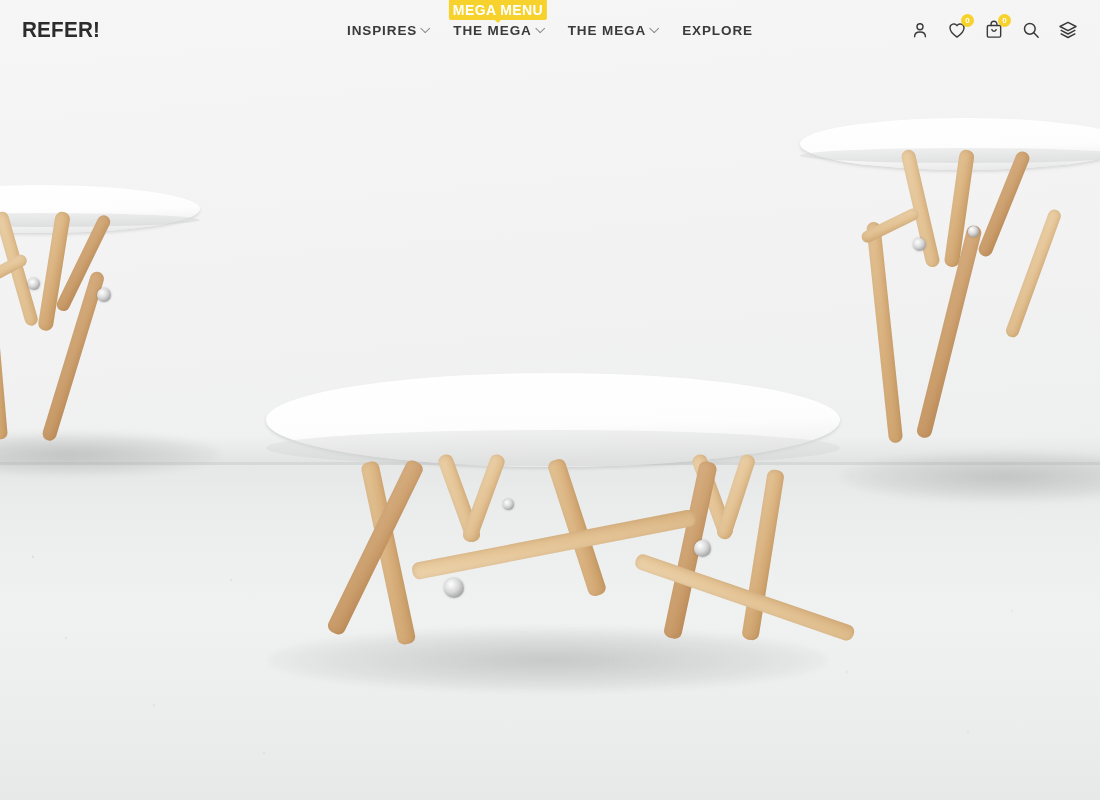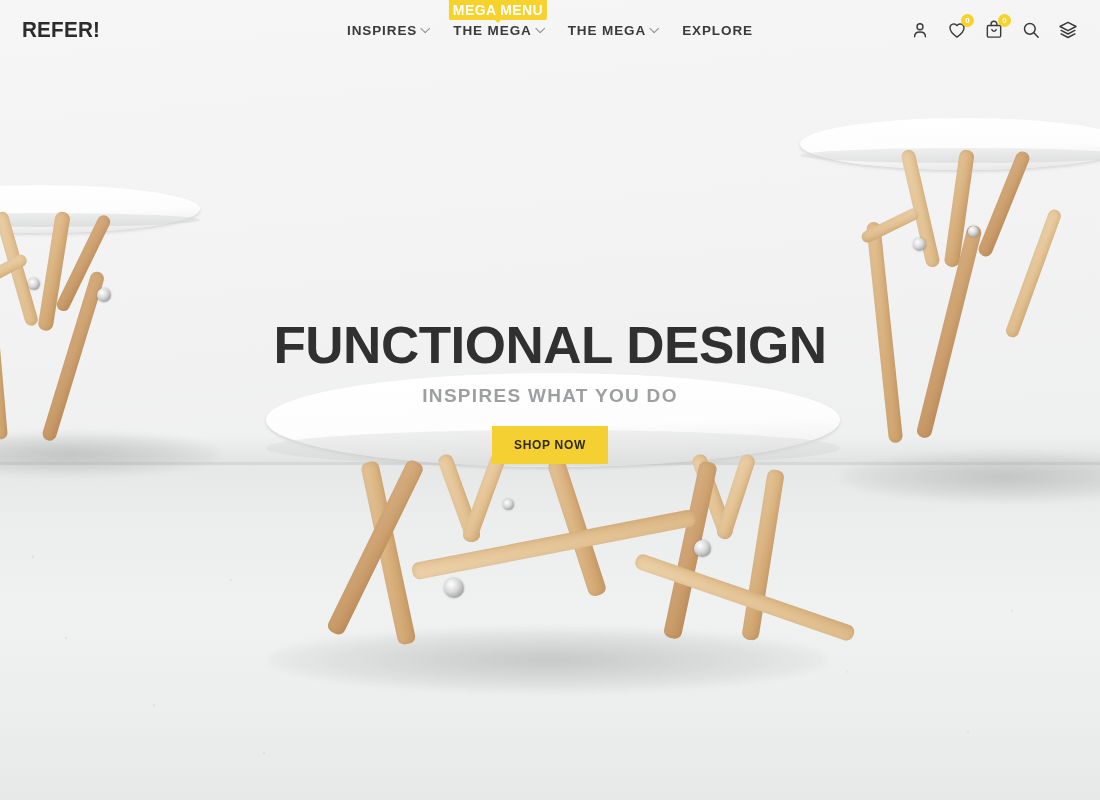--- a/index.html
+++ b/index.html
@@ -291,19 +291,14 @@
         <svg viewBox="0 0 24 24" fill="none" stroke="#3a3a3a" stroke-width="1.7" stroke-linejoin="round">
           <path d="M12 2.8 21.6 7.8 12 12.8 2.4 7.8z"></path>
           <path d="M3.2 12.2 12 16.8l8.8-4.6"></path>
           <path d="M3.2 16.4 12 21l8.8-4.6"></path>
         </svg>
       </a>
 
     </div>
   </div>
 
-  <div class="hero">
-    <h1>FUNCTIONAL DESIGN</h1>
-    <h2>INSPIRES WHAT YOU DO</h2>
-    <button class="cta">SHOP NOW</button>
-  </div>
 
 </div>
 
 </body></html>

